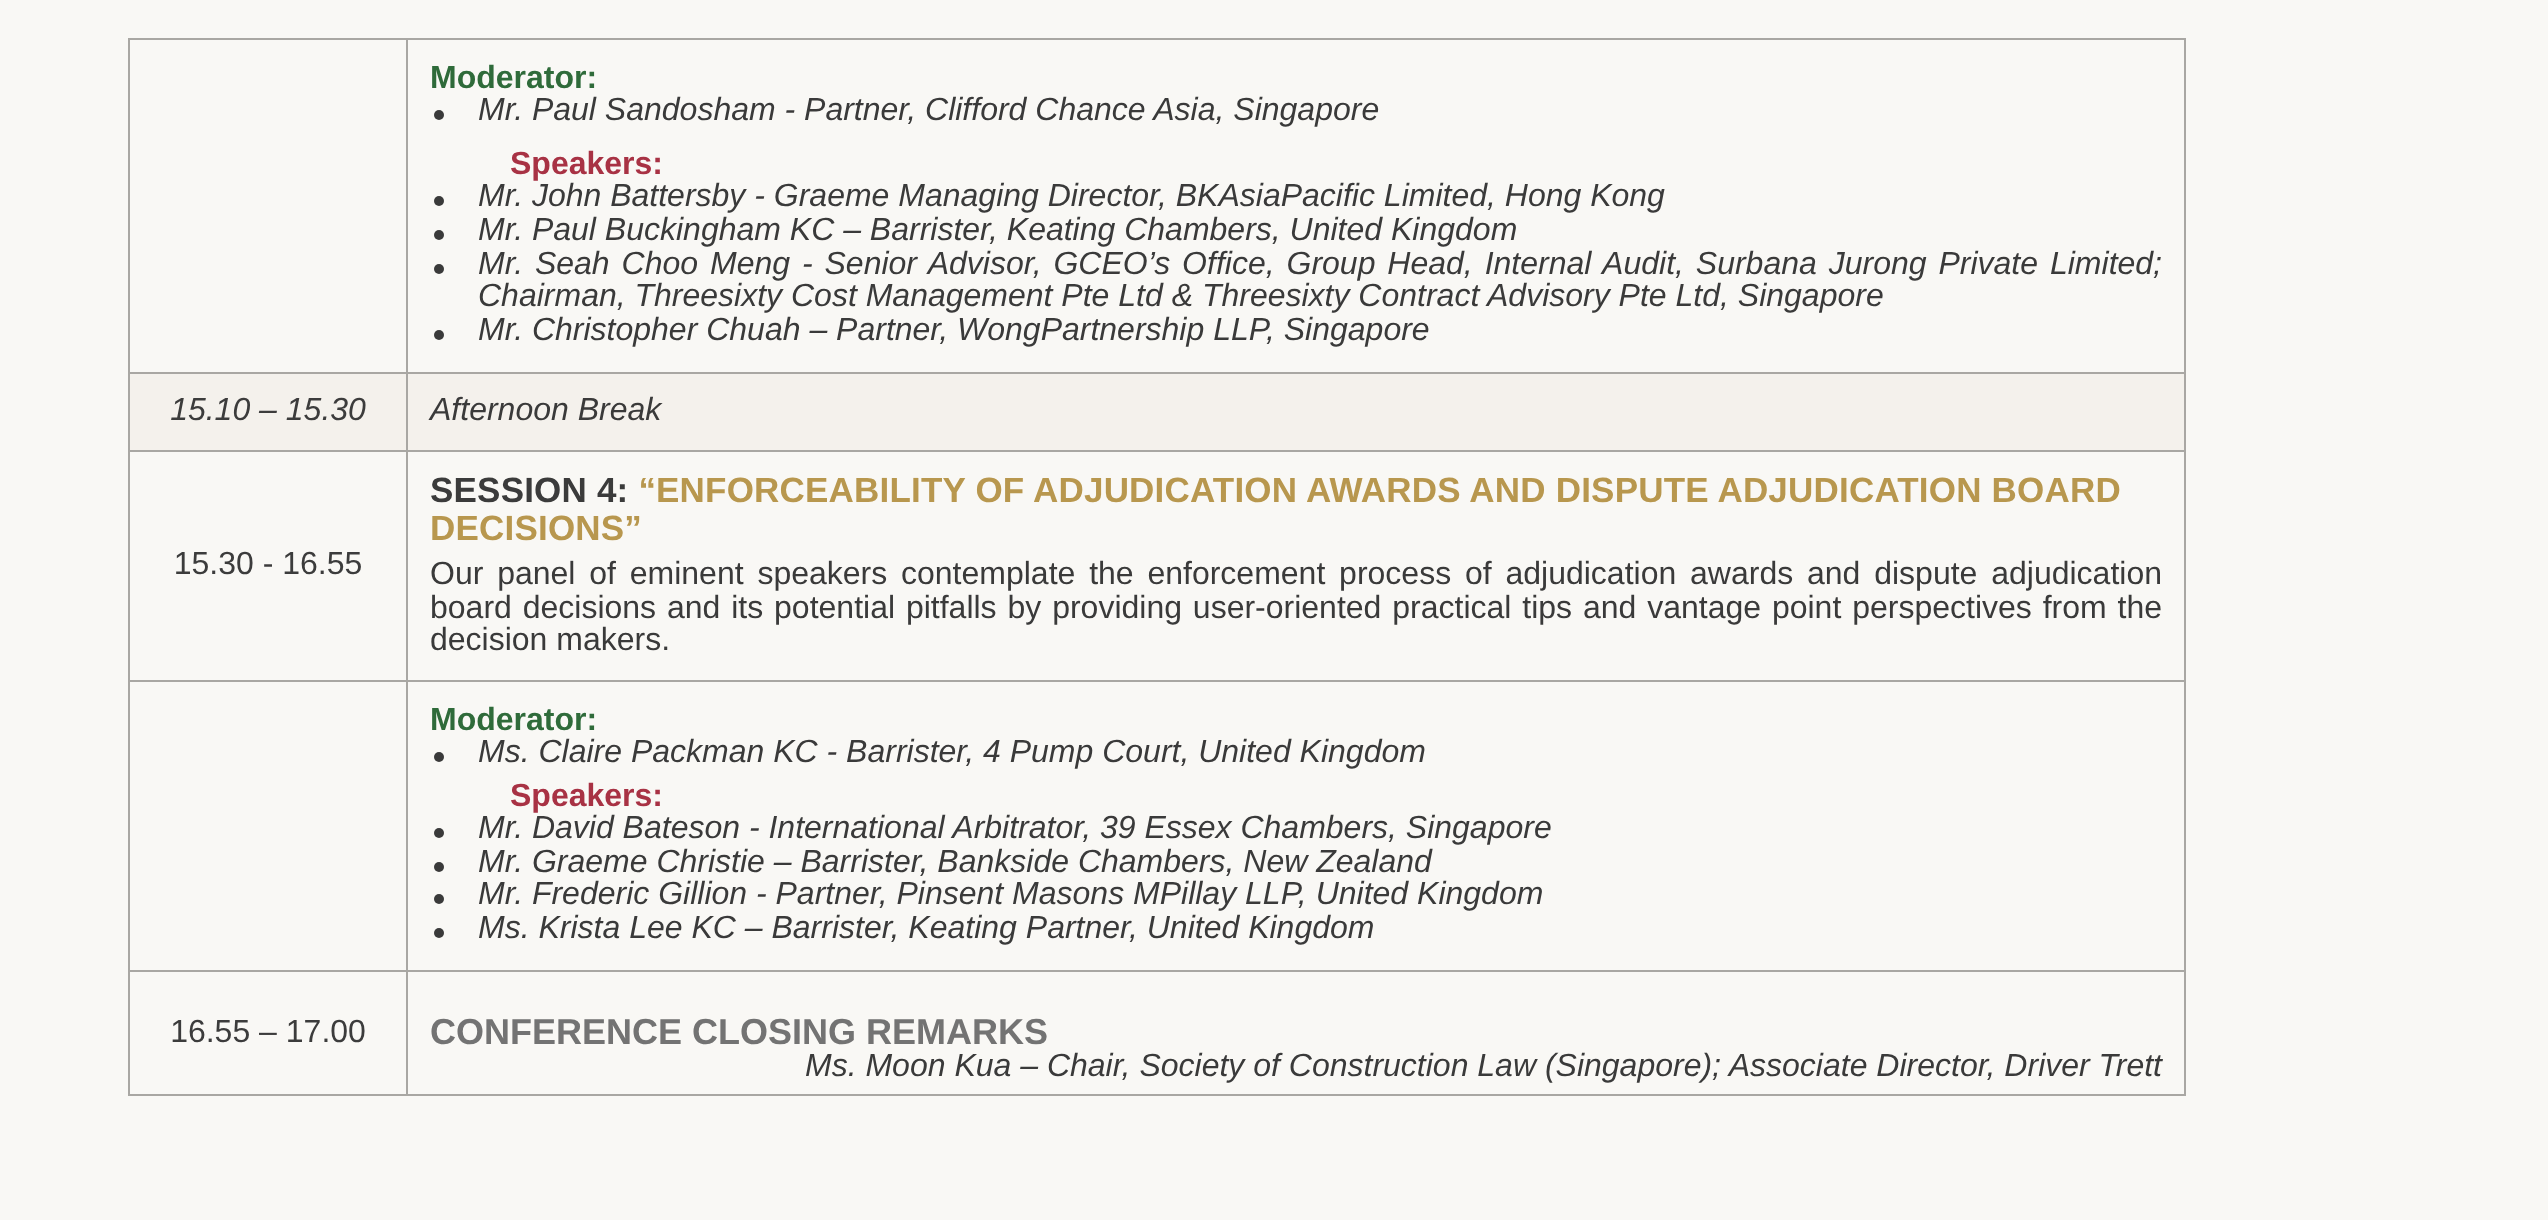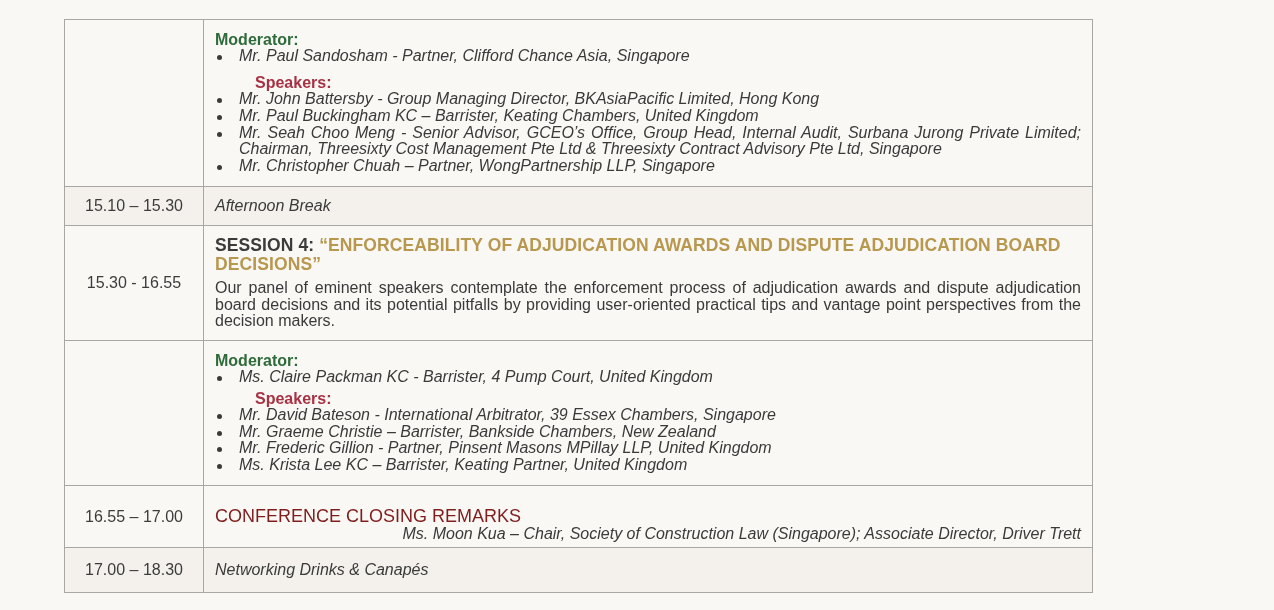--- a/index.html
+++ b/index.html
@@ -27,21 +27,21 @@
       border: 1.5px solid #a9a7a3;
       vertical-align: middle;
       padding: 0;
     }
     .agenda td.time {
       width: 138px;
       text-align: center;
       font-size: 16px;
       color: #3c3c3c;
     }
-    .agenda td.time.italic { }
+    .agenda td.time.italic { font-style: italic; }
     .agenda td.content {
       padding: 0 11px 0 11px;
       font-size: 16px;
       line-height: 16.5px;
     }
     .row-alt { background: #f4f1ec; }
     .row-plain { background: #f9f8f5; }
 
     .label-mod {
       color: #2f6b3a;
@@ -89,22 +89,22 @@
     .session-prefix { color: #3b3b3b; margin-top: 47px; }
     .session-name { color: #b8974e; }
     .session-desc {
       font-size: 16px;
       line-height: 16.5px;
       text-align: justify;
       margin-top: 6px;
       color: #3a3a3a;
     }
     .closing-title {
-      color: #7f1d1d;
-      font-weight: normal;
+      color: #737373;
+      font-weight: bold;
       font-size: 18px;
       line-height: 19px;
       margin-top: 16px;
     }
     .italic-text {
       font-style: italic;
       font-size: 16px;
       color: #3a3a3a;
       text-align: right;
     }
@@ -120,21 +120,21 @@
       <tr class="row-plain" style="height:167px;">
     <td class="time"></td>
     <td class="content">
       <div class="label-mod">Moderator:</div>
       <ul class="people">
         <li>Mr. Paul Sandosham - Partner, Clifford Chance Asia, Singapore</li>
       </ul>
       <div class="gap-sm"></div>
       <div class="label-spk">Speakers:</div>
       <ul class="people">
-        <li>Mr. John Battersby - Group Managing Director, BKAsiaPacific Limited, Hong Kong</li>
+        <li>Mr. John Battersby - Graeme Managing Director, BKAsiaPacific Limited, Hong Kong</li>
         <li>Mr. Paul Buckingham KC – Barrister, Keating Chambers, United Kingdom</li>
         <li>Mr. Seah Choo Meng - Senior Advisor, GCEO’s Office, Group Head, Internal Audit, Surbana Jurong Private Limited; Chairman, Threesixty Cost Management Pte Ltd &amp; Threesixty Contract Advisory Pte Ltd, Singapore</li>
         <li>Mr. Christopher Chuah – Partner, WongPartnership LLP, Singapore</li>
       </ul>
     </td>
   </tr>
 
   <tr class="row-alt" style="height:39px;">
     <td class="time italic">15.10 – 15.30</td>
     <td class="content">
@@ -169,20 +169,14 @@
   </tr>
 
   <tr class="row-plain" style="height:62px;">
     <td class="time">16.55 – 17.00</td>
     <td class="content">
       <div class="closing-title">CONFERENCE CLOSING REMARKS</div>
       <div class="italic-text">Ms. Moon Kua – Chair, Society of Construction Law (Singapore); Associate Director, Driver Trett</div>
     </td>
   </tr>
 
-  <tr class="row-alt" style="height:45px;">
-    <td class="time">17.00 – 18.30</td>
-    <td class="content">
-      <span class="italic-text">Networking Drinks &amp; Canapés</span>
-    </td>
-  </tr>
 </tbody>
   </table>
 
 </body></html>

